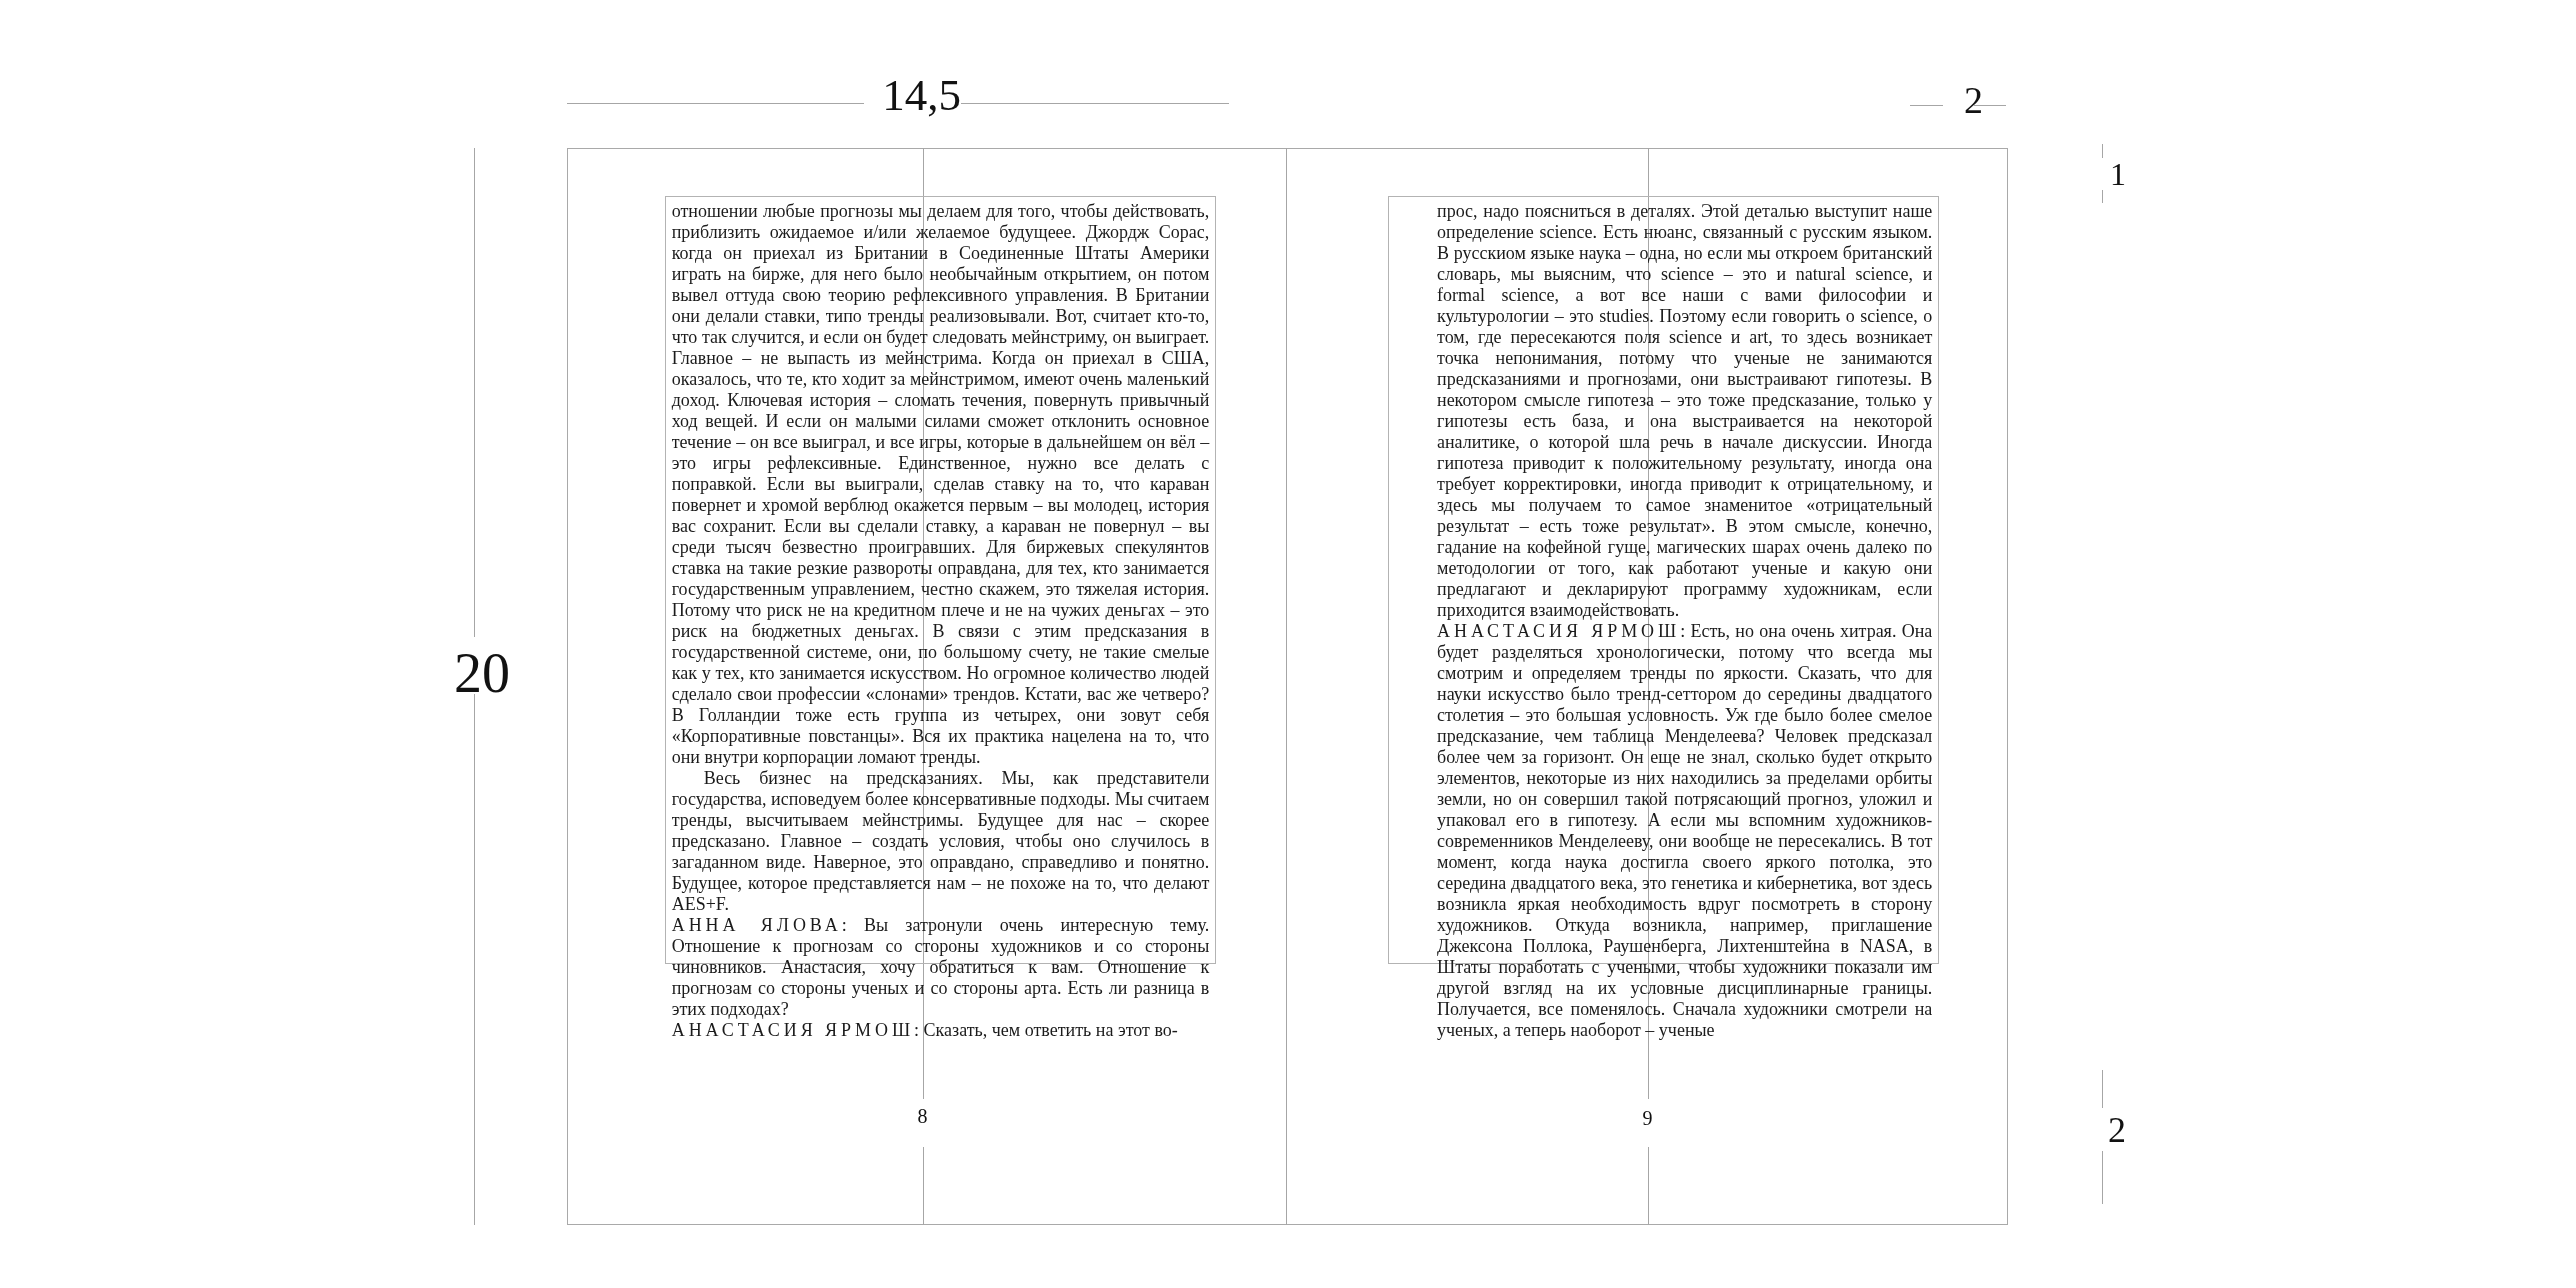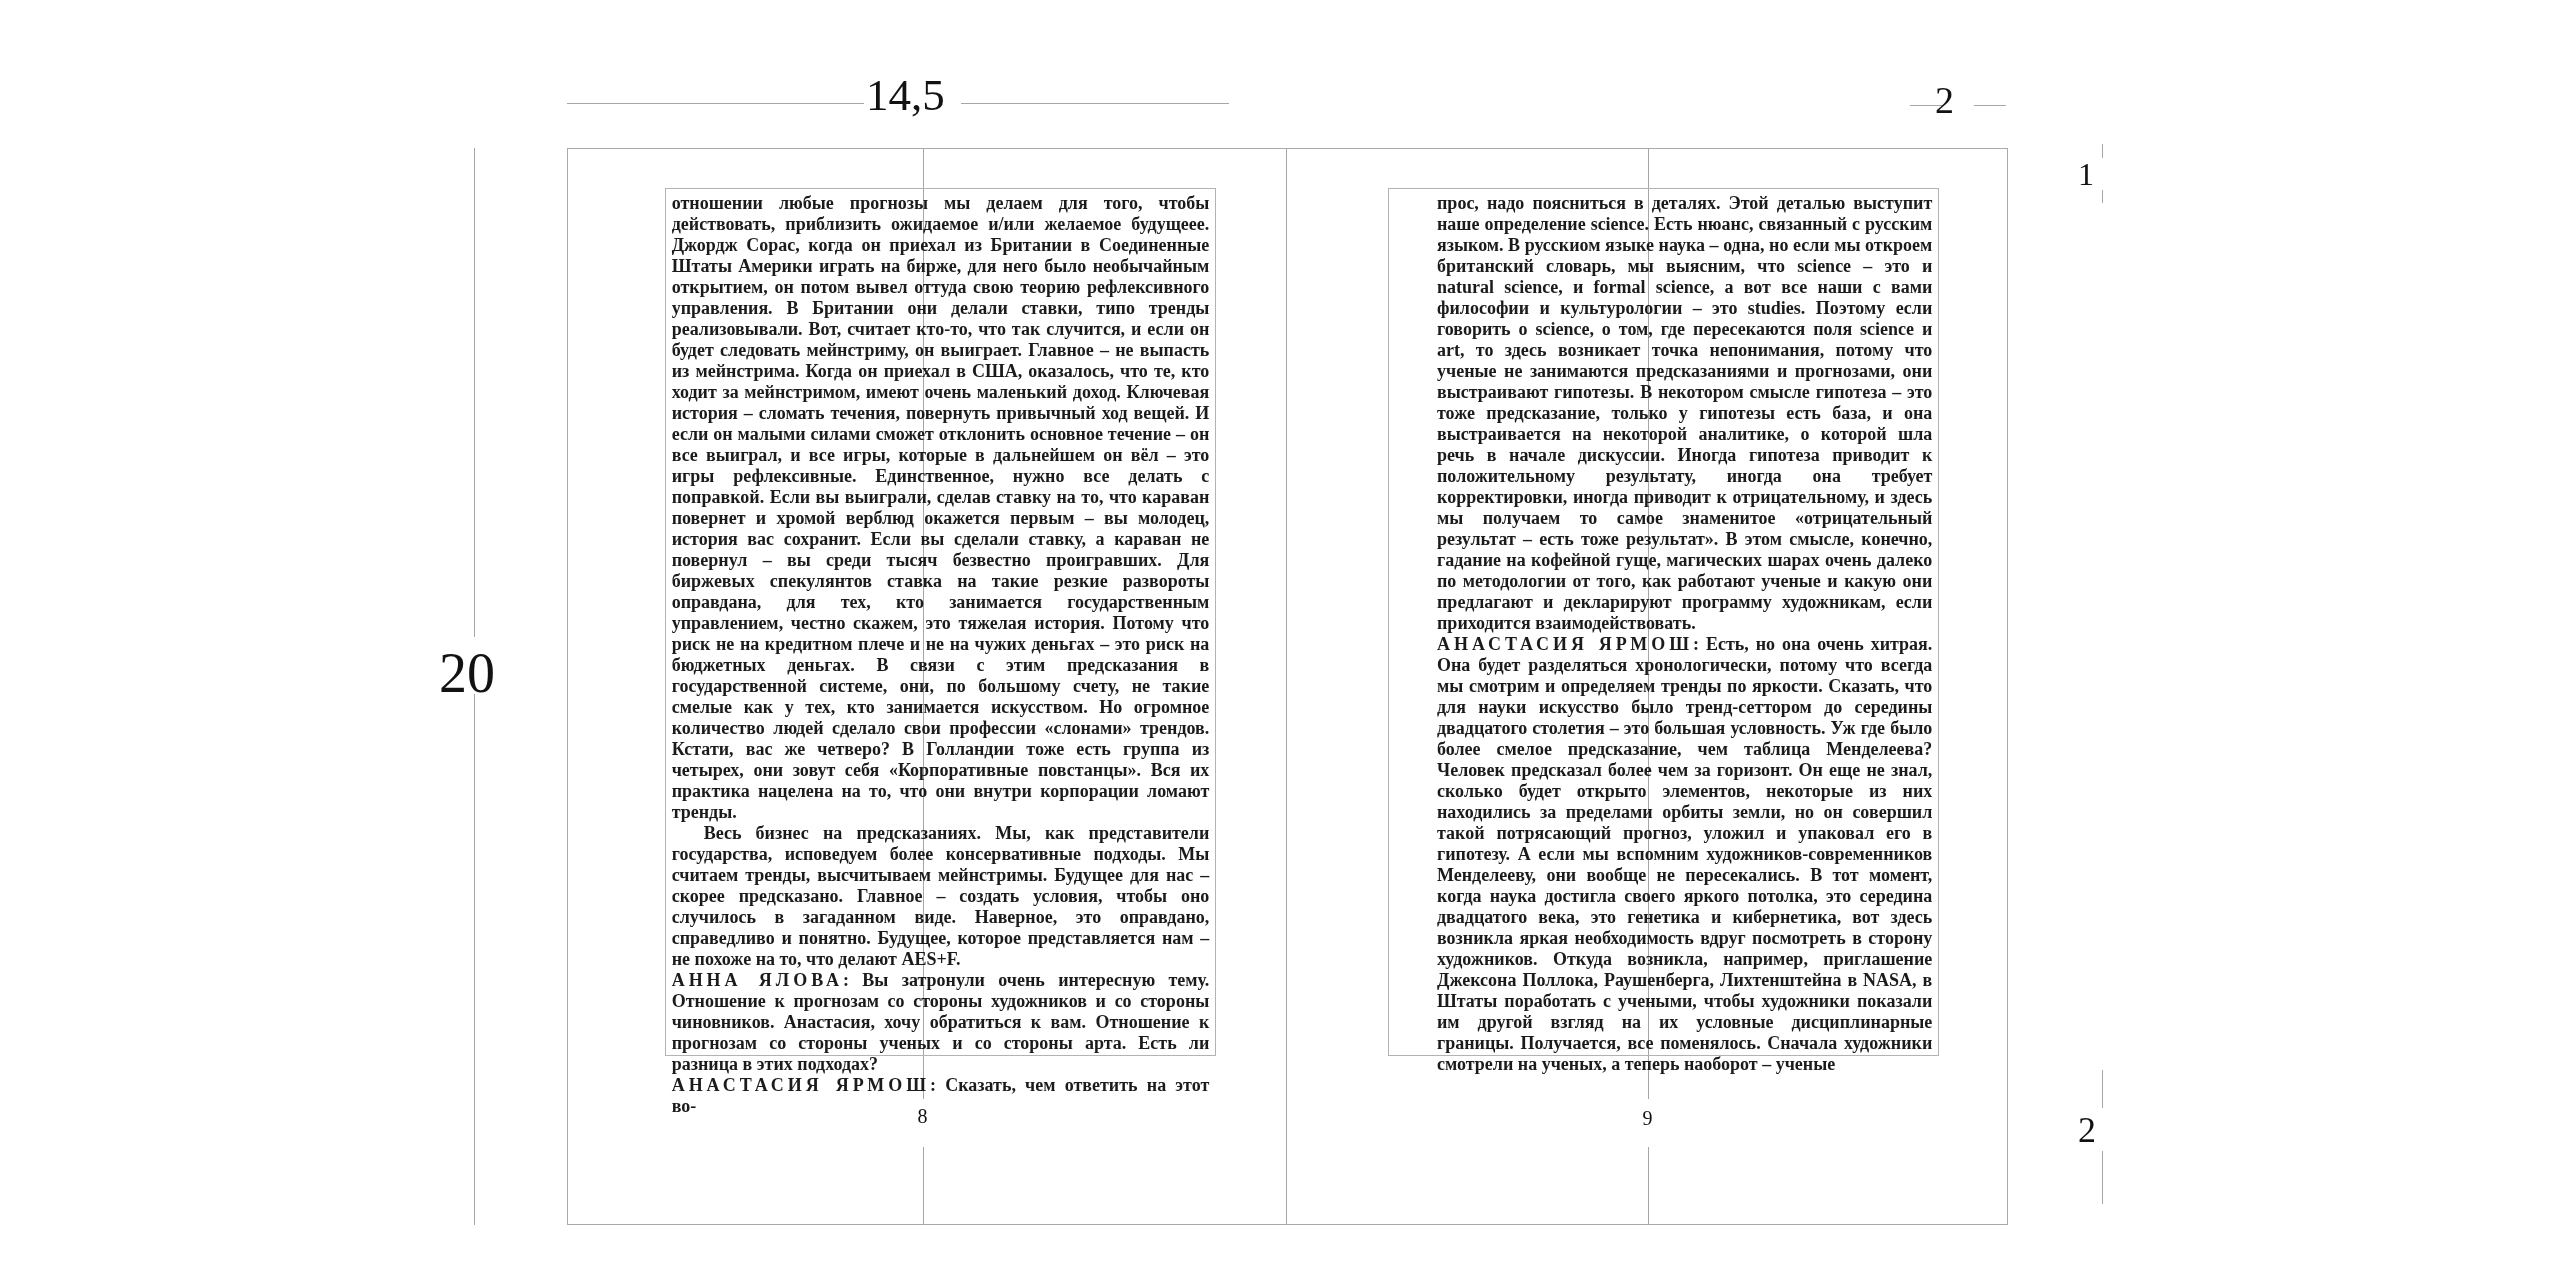--- a/index.html
+++ b/index.html
@@ -21,27 +21,26 @@
     position: absolute;
     left: 567px; top: 148px;
     width: 1441px; height: 1077px;
     border: 1px solid #a9a9a9;
     box-sizing: border-box;
   }
 
   
   .text-frame {
     position: absolute;
-    top: 188px;
-    width: 551px; height: 868px;
+    top: 196px;
+    width: 551px; height: 768px;
     border: 1px solid #b3b3b3;
     box-sizing: border-box;
     padding: 3.8px 5.7px 0 5.7px;
     z-index: 2;
-    font-weight: bold;
   }
   .text-frame.left  { left: 665px;  }
   .text-frame.right { left: 1388px; padding-left: 48px; }
 
   .para {
     margin: 0; padding: 0;
     font-size: 18px;
     line-height: 21px;
     color: #1b1b1b;
     text-align: justify;
@@ -56,21 +55,21 @@
     text-align: center;
     font-size: 20px;
     color: #111;
     z-index: 3;
   }
 
   
   .dim-label {
     position: absolute;
     color: #121212;
-    text-align: left;
+    text-align: right;
     z-index: 3;
   }
   .dim-top      { left: 866px;  top: 69px;   width: 95px; font-size: 45px; }
   .dim-top-r    { left: 1935px; top: 78px;   width: 48px;  font-size: 38px; }
   .dim-left     { left: 439px;  top: 641px;  width: 71px;  font-size: 56px; }
   .dim-right-1  { left: 2078px; top: 156px;  width: 48px;  font-size: 32px; }
   .dim-right-2  { left: 2078px; top: 1109px; width: 48px;  font-size: 36px; }
 </style>
 </head>
 <body>

